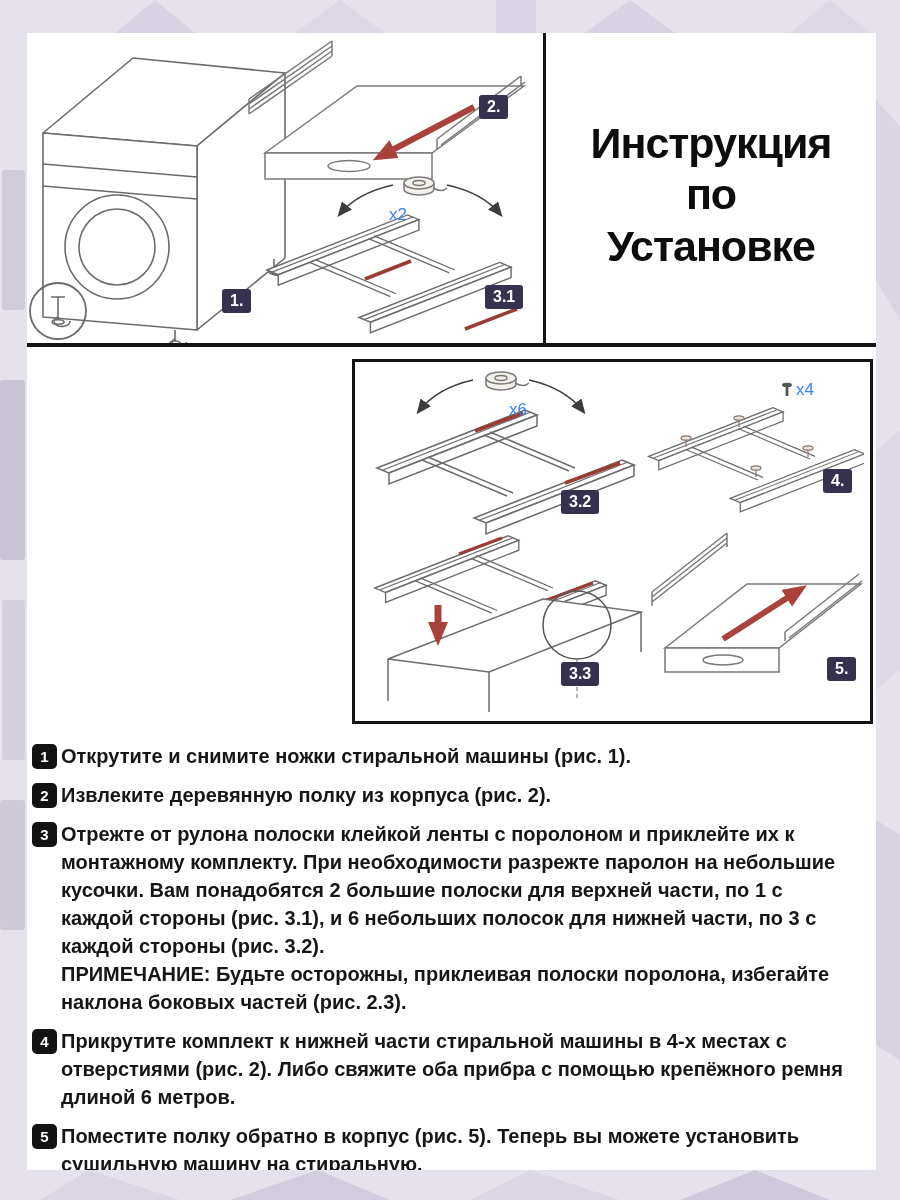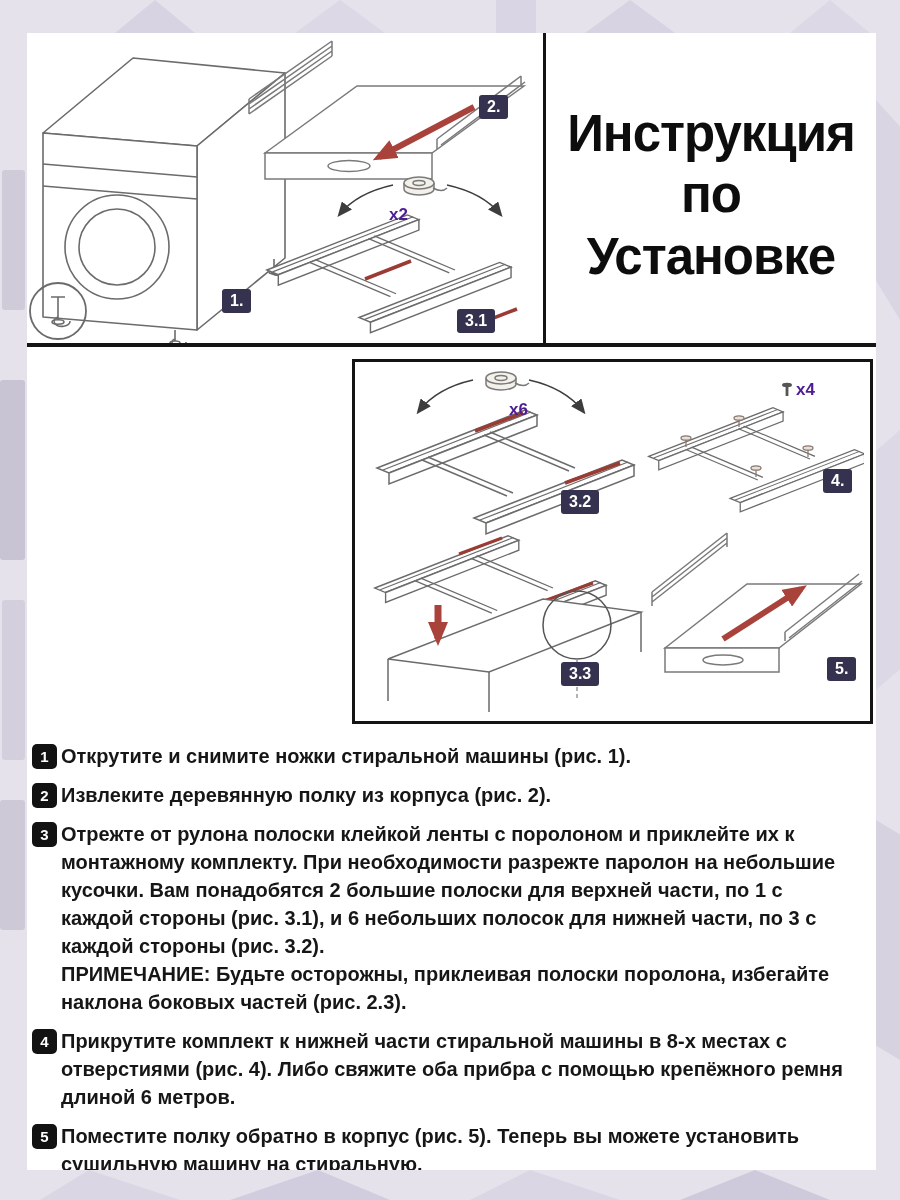--- a/index.html
+++ b/index.html
@@ -8,28 +8,28 @@
   .bg{position:absolute;inset:0;background:#e5e2ec;}
   .tri{position:absolute;}
   .ghost{position:absolute;border-radius:3px;}
   .sheet{position:absolute;left:27px;top:33px;width:849px;height:1137px;background:#ffffff;overflow:hidden;}
 
   
   .top-section{display:flex;height:310px;border-bottom:4px solid #141414;}
   .panel1{position:relative;width:516px;height:310px;flex:0 0 516px;}
   .v-divider{width:3px;background:#141414;height:310px;}
   .title-col{flex:1;display:flex;flex-direction:column;align-items:center;justify-content:center;padding-top:14px;}
-  .title-line{font-size:51px;font-weight:bold;color:#0d0d0d;line-height:1.2;letter-spacing:-1px;text-align:center;}
+  .title-line{font-size:43px;font-weight:bold;color:#0d0d0d;line-height:1.2;letter-spacing:-1px;text-align:center;}
 
   
   .panel2{position:relative;margin-left:325px;margin-top:12px;width:515px;height:359px;border:3px solid #141414;background:#fff;}
 
   .figbadge{position:absolute;background:#34324f;color:#fff;font-weight:bold;font-size:16px;
             padding:3px 8px;border-radius:3px;line-height:1.1;}
-  .qty{position:absolute;color:#4c1d95;font-weight:bold;font-size:17px;display:flex;align-items:center;gap:3px;}
+  .qty{position:absolute;color:#3b82f6;font-weight:normal;font-size:17px;display:flex;align-items:center;gap:3px;}
 
   
   .steps{padding:18px 12px 0 5px;}
   .step{display:flex;align-items:flex-start;margin-bottom:11px;}
   .stepnum{flex:0 0 25px;width:25px;height:25px;margin-top:2px;background:#121212;color:#fff;
            border-radius:5px;display:flex;align-items:center;justify-content:center;
            font-size:15px;font-weight:bold;}
   .steptext-group{margin-left:4px;max-width:795px;}
   .steptext{font-size:20px;font-weight:bold;color:#161616;line-height:28px;}
   svg{display:block;}
@@ -125,21 +125,21 @@
           <path d="M366,152 Q330,160 313,181" marker-end="url(#arrG)" stroke="#3d3d3d"></path>
           <path d="M420,152 Q456,160 473,181" marker-end="url(#arrG)" stroke="#3d3d3d"></path>
           <use href="#frame" transform="translate(238,180) scale(0.95)"></use>
           <line x1="338" y1="246" x2="384" y2="228" stroke="#9a3c34" stroke-width="3.5"></line>
           <line x1="438" y1="296" x2="490" y2="276" stroke="#9a3c34" stroke-width="3.5"></line>
         </g>
       </svg>
 
       <div class="figbadge" style="left:195px;top:256px;">1.</div>
       <div class="figbadge" style="left:452px;top:62px;">2.</div>
-      <div class="figbadge" style="left:430px;top:252px;margin-top:24px;">3.1</div>
+      <div class="figbadge" style="left:458px;top:252px;">3.1</div>
       <div class="qty" style="left:362px;top:172px;">x2</div>
     </div>
 
     <div class="v-divider"></div>
 
     <div class="title-col">
       <div class="title-line">Инструкция</div>
       <div class="title-line">по</div>
       <div class="title-line">Установке</div>
     </div>
@@ -232,21 +232,21 @@
       <div class="stepnum">3</div>
       <div class="steptext-group">
         <div class="steptext">Отрежте от рулона полоски клейкой ленты с поролоном и приклейте их к монтажному комплекту. При необходимости разрежте паролон на небольшие кусочки. Вам понадобятся 2 большие полоски для верхней части, по 1 с каждой стороны (рис. 3.1), и 6 небольших полосок для нижней части, по 3 с каждой стороны (рис. 3.2).</div>
         <div class="steptext">ПРИМЕЧАНИЕ: Будьте осторожны, приклеивая полоски поролона, избегайте наклона боковых частей (рис. 2.3).</div>
       </div>
     </div>
 
     <div class="step">
       <div class="stepnum">4</div>
       <div class="steptext-group">
-          <div class="steptext">Прикрутите комплект к нижней части стиральной машины в 8-х местах с отверстиями (рис. 4). Либо свяжите оба прибра с помощью крепёжного ремня длиной 6 метров.</div>
+          <div class="steptext">Прикрутите комплект к нижней части стиральной машины в 4-х местах с отверстиями (рис. 2). Либо свяжите оба прибра с помощью крепёжного ремня длиной 6 метров.</div>
         </div>
     </div>
 
     <div class="step">
       <div class="stepnum">5</div>
       <div class="steptext-group">
           <div class="steptext">Поместите полку обратно в корпус (рис. 5). Теперь вы можете установить сушильную машину на стиральную.</div>
         </div>
     </div>
 

